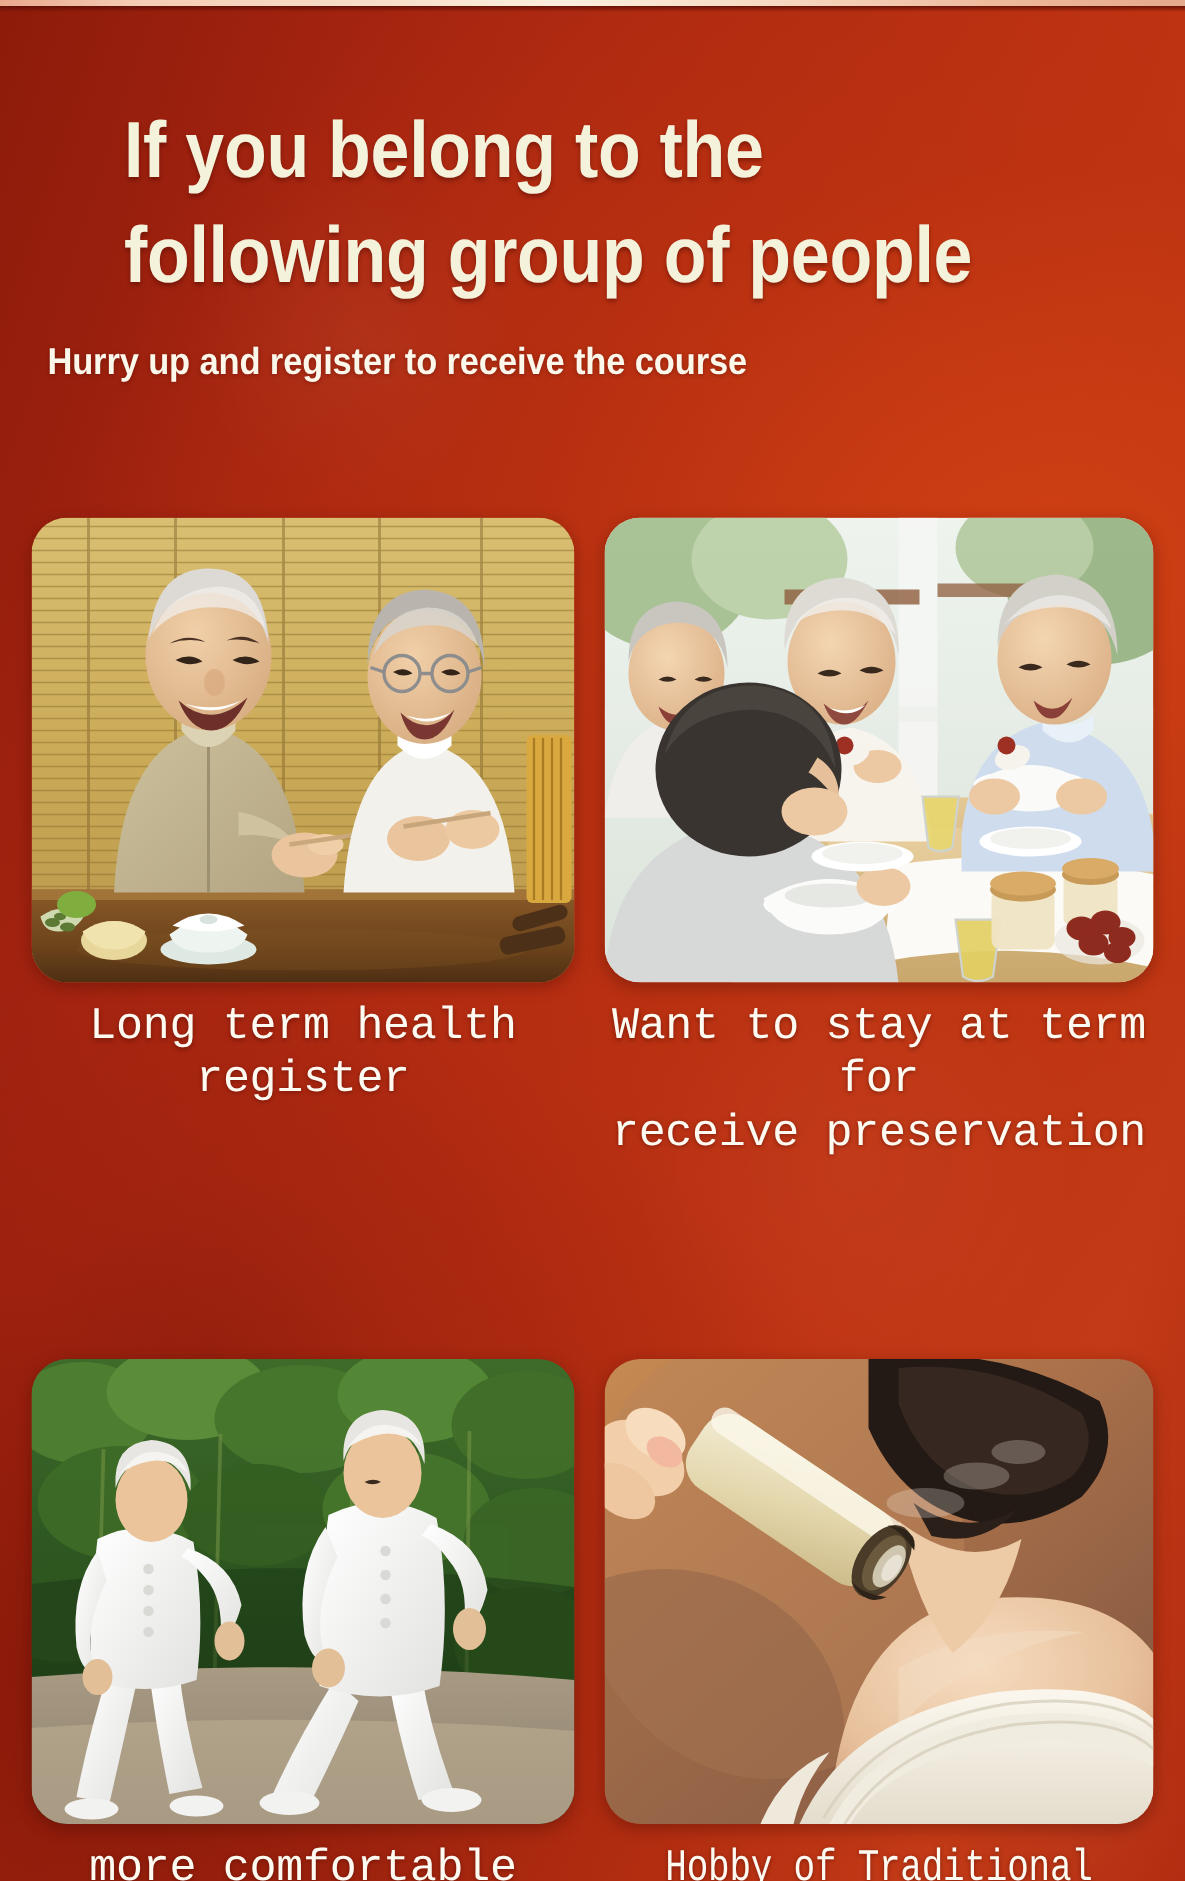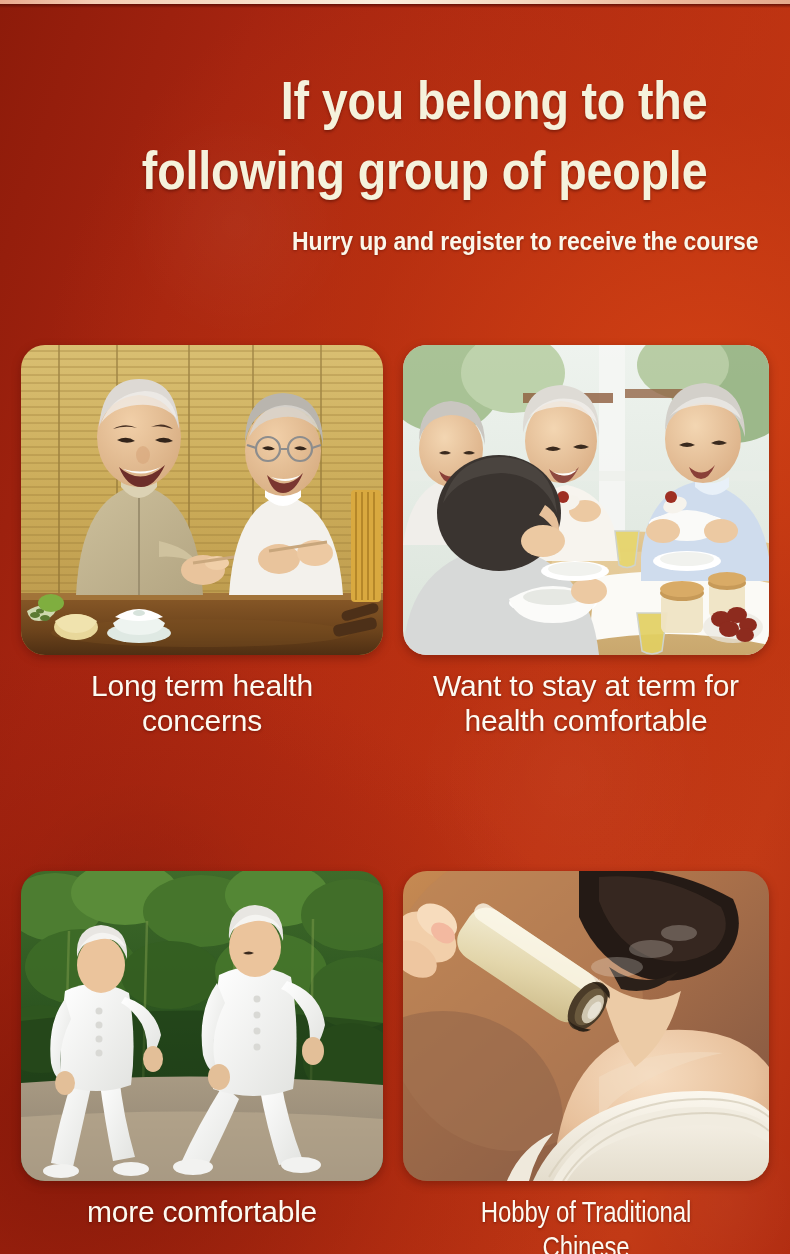--- a/index.html
+++ b/index.html
@@ -45,21 +45,21 @@
   }
   .top-strip-shadow{
     position:absolute; top:4px; left:0; width:790px; height:4px;
     background:linear-gradient(180deg, rgba(90,12,4,0.85), rgba(120,20,8,0));
     z-index:5;
   }
 
   
   .header{
     position:absolute; top:0; left:0; width:790px;
-    z-index:3; text-align:right;
+    z-index:3; text-align:left;
   }
   .headline{
     margin-top:66px;
     color:#f5f2dc;
     font-size:53px;
     line-height:1.33;
     font-weight:bold;
     letter-spacing:-0.2px;
     transform:scaleX(0.88);
     transform-origin:center top;
@@ -81,21 +81,21 @@
   .grid{
     position:absolute;
     top:345px; left:21px;
     width:748px;
     z-index:3;
     display:grid;
     grid-template-columns:362px 366px;
     column-gap:20px;
     row-gap:0px;
   }
-  .cell{ width:100%; }
+  .cell{ width:100%;font-family:Liberation Mono, monospace; }
   .cell.r2{ margin-top:132px; }
 
   .photo{
     width:100%; height:310px;
     border-radius:24px;
     overflow:hidden;
     position:relative;
     box-shadow:0 3px 10px rgba(60,8,2,0.35);
   }
   .cell.c2 .photo{ height:310px; }
@@ -278,21 +278,21 @@
             <g fill="#4d3018">
               <rect x="312" y="276" width="44" height="12" rx="5" transform="rotate(-12 334 282)"></rect>
               <rect x="320" y="262" width="38" height="10" rx="5" transform="rotate(-16 339 267)"></rect>
             </g>
           </g>
           <rect x="0" y="0" width="362" height="310" fill="none"></rect>
         </svg>
       </div>
       <div class="caption">
         <div>Long term health</div>
-        <div>concerns</div>
+        <div>register</div>
       </div>
     </div>
 
     <div class="cell c2 r1">
       <div class="photo">
         <svg viewBox="0 0 366 310" preserveAspectRatio="xMidYMid slice">
           <defs>
             <linearGradient id="p2win" x1="0" y1="0" x2="0" y2="1">
               <stop offset="0%" stop-color="#eef3ee"></stop>
                 <stop offset="100%" stop-color="#dbe4db"></stop>
@@ -408,21 +408,21 @@
                 <ellipse cx="334" cy="270" rx="10" ry="8"></ellipse>
               <ellipse cx="345" cy="280" rx="9" ry="7"></ellipse>
                 <ellipse cx="326" cy="284" rx="10" ry="8"></ellipse>
               <ellipse cx="342" cy="290" rx="9" ry="7"></ellipse>
             </g>
           </g>
         </svg>
       </div>
       <div class="caption">
         <div>Want to stay at term for</div>
-        <div>health comfortable</div>
+        <div>receive preservation</div>
       </div>
     </div>
 
     <div class="cell c1 r2">
       <div class="photo">
         <svg viewBox="0 0 362 310" preserveAspectRatio="xMidYMid slice">
           <defs>
             <linearGradient id="p3bg" x1="0" y1="0" x2="0" y2="1">
               <stop offset="0%" stop-color="#3f6b2a"></stop>
                 <stop offset="55%" stop-color="#28501e"></stop>

